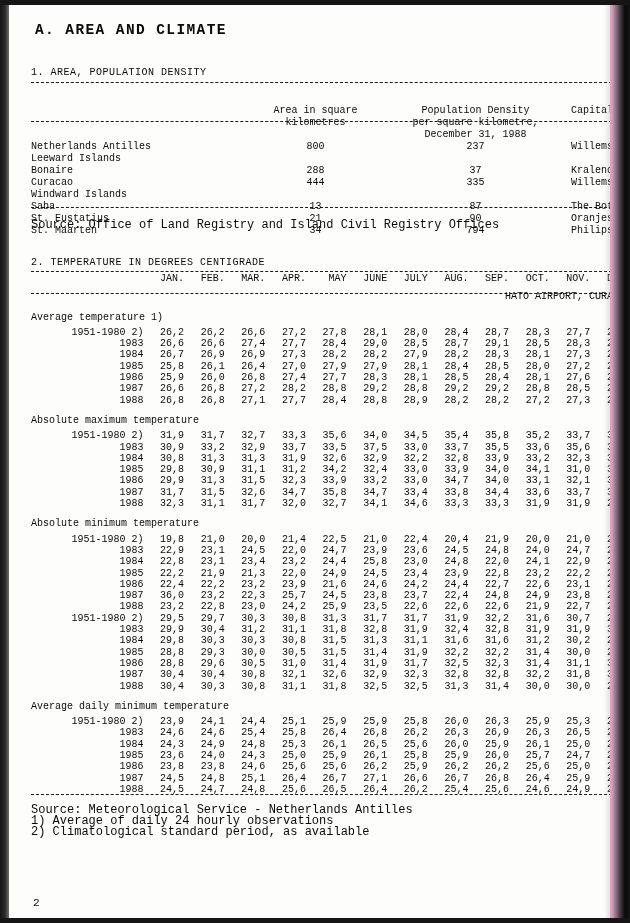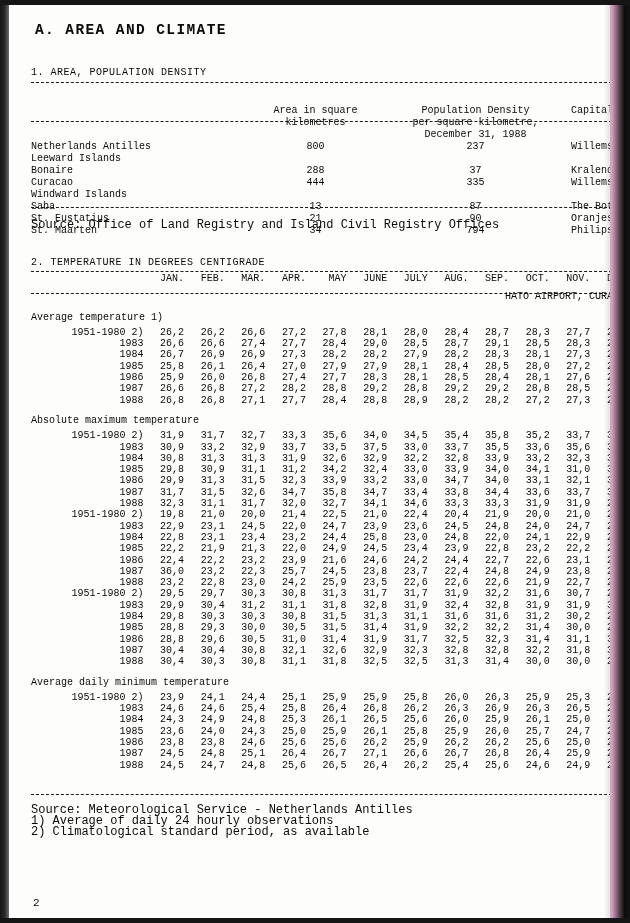--- a/index.html
+++ b/index.html
@@ -517,20 +517,23 @@
                 <td class="c-m">32,0</td>
                 <td class="c-m">32,7</td>
                 <td class="c-m">34,1</td>
                 <td class="c-m">34,6</td>
                 <td class="c-m">33,3</td>
                 <td class="c-m">33,3</td>
                 <td class="c-m">31,9</td>
                 <td class="c-m">31,9</td>
                 <td class="c-m">29,5</td>
               </tr>
+              <tr class="blockhead">
+                <td colspan="13">Absolute minimum temperature</td>
+              </tr>
               <tr>
                 <td class="c-lab">1951-1980 2)</td>
                 <td class="c-m">19,8</td>
                 <td class="c-m">21,0</td>
                 <td class="c-m">20,0</td>
                 <td class="c-m">21,4</td>
                 <td class="c-m">22,5</td>
                 <td class="c-m">21,0</td>
                 <td class="c-m">22,4</td>
                 <td class="c-m">20,4</td>

